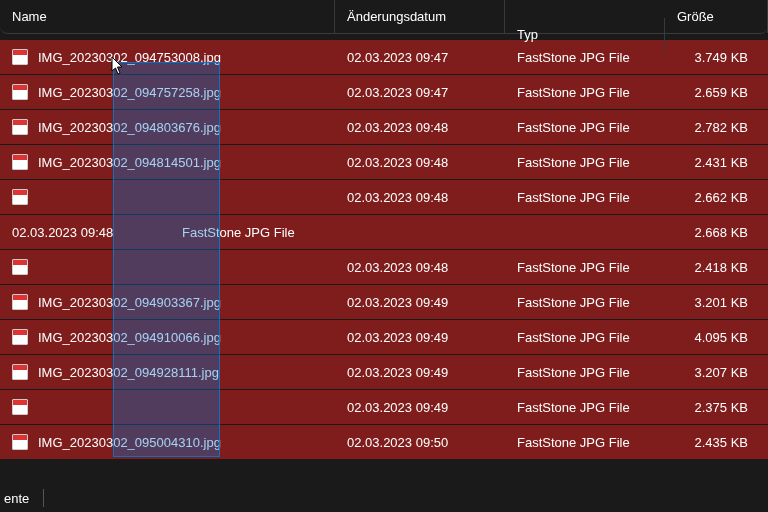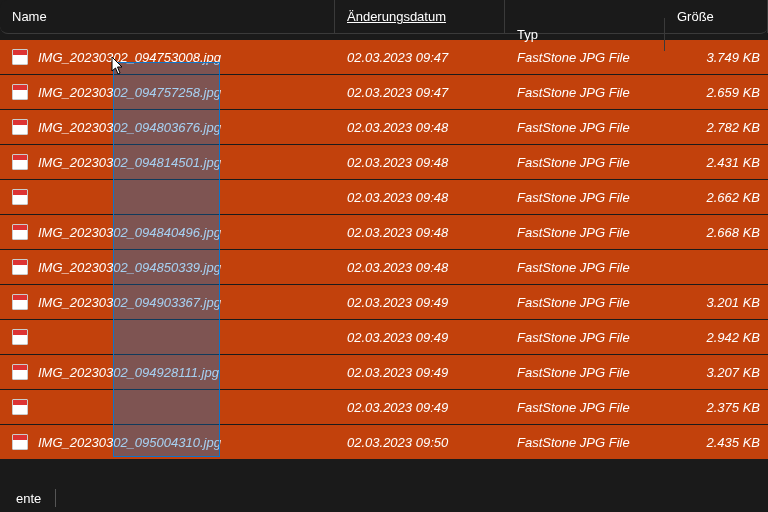--- a/index.html
+++ b/index.html
@@ -31,42 +31,42 @@
   }
   .rows { padding-top: 6px; }
   .row {
     display: flex;
     align-items: center;
     height: 34px;
     margin: 0 0 1px 0;
     background: #777777;
     color: #fff;
   }
-  .row.selected { background: #c2410c; font-style: italic; }
+  .row.selected { background: #7f1d1d; }
   .cell {
     padding: 0 12px;
     display: flex;
     align-items: center;
     height: 100%;
     white-space: nowrap;
   }
   .cell.name { width: 335px; }
   .cell.date { width: 170px; }
   .cell.type { width: 160px; text-align: right; }
-  .cell.size { flex: 1; justify-content: flex-end; padding-right: 8px; }
+  .cell.size { flex: 1; justify-content: flex-end; padding-right: 20px; }
   .icon {
     width: 16px; height: 16px;
     margin-right: 10px;
     background: linear-gradient(#d33 0 35%, #fff 35% 100%);
     border: 1px solid #ccc;
     border-radius: 1px;
     flex-shrink: 0;
   }
   .header .col.name { width: 335px; }
-  .header .col.date { width: 170px; text-decoration: underline; }
+  .header .col.date { width: 170px; }
   .header .col.type { width: 160px; margin-top: 36px; }
   .header .col.size { flex: 1; }
   .selection-overlay {
     position: absolute;
     left: 113px; top: 62px;
     width: 107px; height: 395px;
     background: rgba(0, 120, 215, 0.35);
     border: 1px solid rgba(0, 120, 215, 0.9);
     pointer-events: none;
   }
@@ -79,21 +79,21 @@
   .statusbar {
     position: absolute;
     left: 0; bottom: 0;
     height: 28px;
     width: 100%;
     background: #1a1a1a;
     color: #fff;
     display: flex;
     align-items: center;
     font-size: 13px;
-    padding-left: 16px;
+    padding-left: 4px;
   }
   .statusbar .seg {
     padding: 0 14px;
     border-right: 1px solid #555;
     height: 18px;
     display: flex;
     align-items: center;
   }
   .statusbar .seg:first-child { padding-left: 0; }
 </style>
@@ -146,52 +146,49 @@
     </div>
     <div class="row selected">
       <div class="cell name">
         <span class="icon"></span>
       </div>
       <div class="cell date">02.03.2023 09:48</div>
       <div class="cell type">FastStone JPG File</div>
       <div class="cell size">2.662 KB</div>
     </div>
     <div class="row selected">
-      <div class="cell name">
-        <span class="icon"></span>
-        <span>IMG_20230302_094840496.jpg</span>
-      </div>
       <div class="cell date">02.03.2023 09:48</div>
       <div class="cell type">FastStone JPG File</div>
       <div class="cell size">2.668 KB</div>
     </div>
     <div class="row selected">
       <div class="cell name">
         <span class="icon"></span>
-        <span>IMG_20230302_094850339.jpg</span>
-      </div>
-      <div class="cell date">02.03.2023 09:48</div>
-      <div class="cell type">FastStone JPG File</div>
+      </div>
+      <div class="cell date">02.03.2023 09:48</div>
+      <div class="cell type">FastStone JPG File</div>
+      <div class="cell size">2.418 KB</div>
     </div>
     <div class="row selected">
       <div class="cell name">
         <span class="icon"></span>
         <span>IMG_20230302_094903367.jpg</span>
       </div>
       <div class="cell date">02.03.2023 09:49</div>
       <div class="cell type">FastStone JPG File</div>
       <div class="cell size">3.201 KB</div>
     </div>
     <div class="row selected">
       <div class="cell name">
         <span class="icon"></span>
-      </div>
-      <div class="cell date">02.03.2023 09:49</div>
-      <div class="cell type">FastStone JPG File</div>
-      <div class="cell size">2.942 KB</div>
+        <span>IMG_20230302_094910066.jpg</span>
+      </div>
+      <div class="cell date">02.03.2023 09:49</div>
+      <div class="cell type">FastStone JPG File</div>
+      <div class="cell size">4.095 KB</div>
     </div>
     <div class="row selected">
       <div class="cell name">
         <span class="icon"></span>
         <span>IMG_20230302_094928111.jpg</span>
       </div>
       <div class="cell date">02.03.2023 09:49</div>
       <div class="cell type">FastStone JPG File</div>
       <div class="cell size">3.207 KB</div>
     </div>

